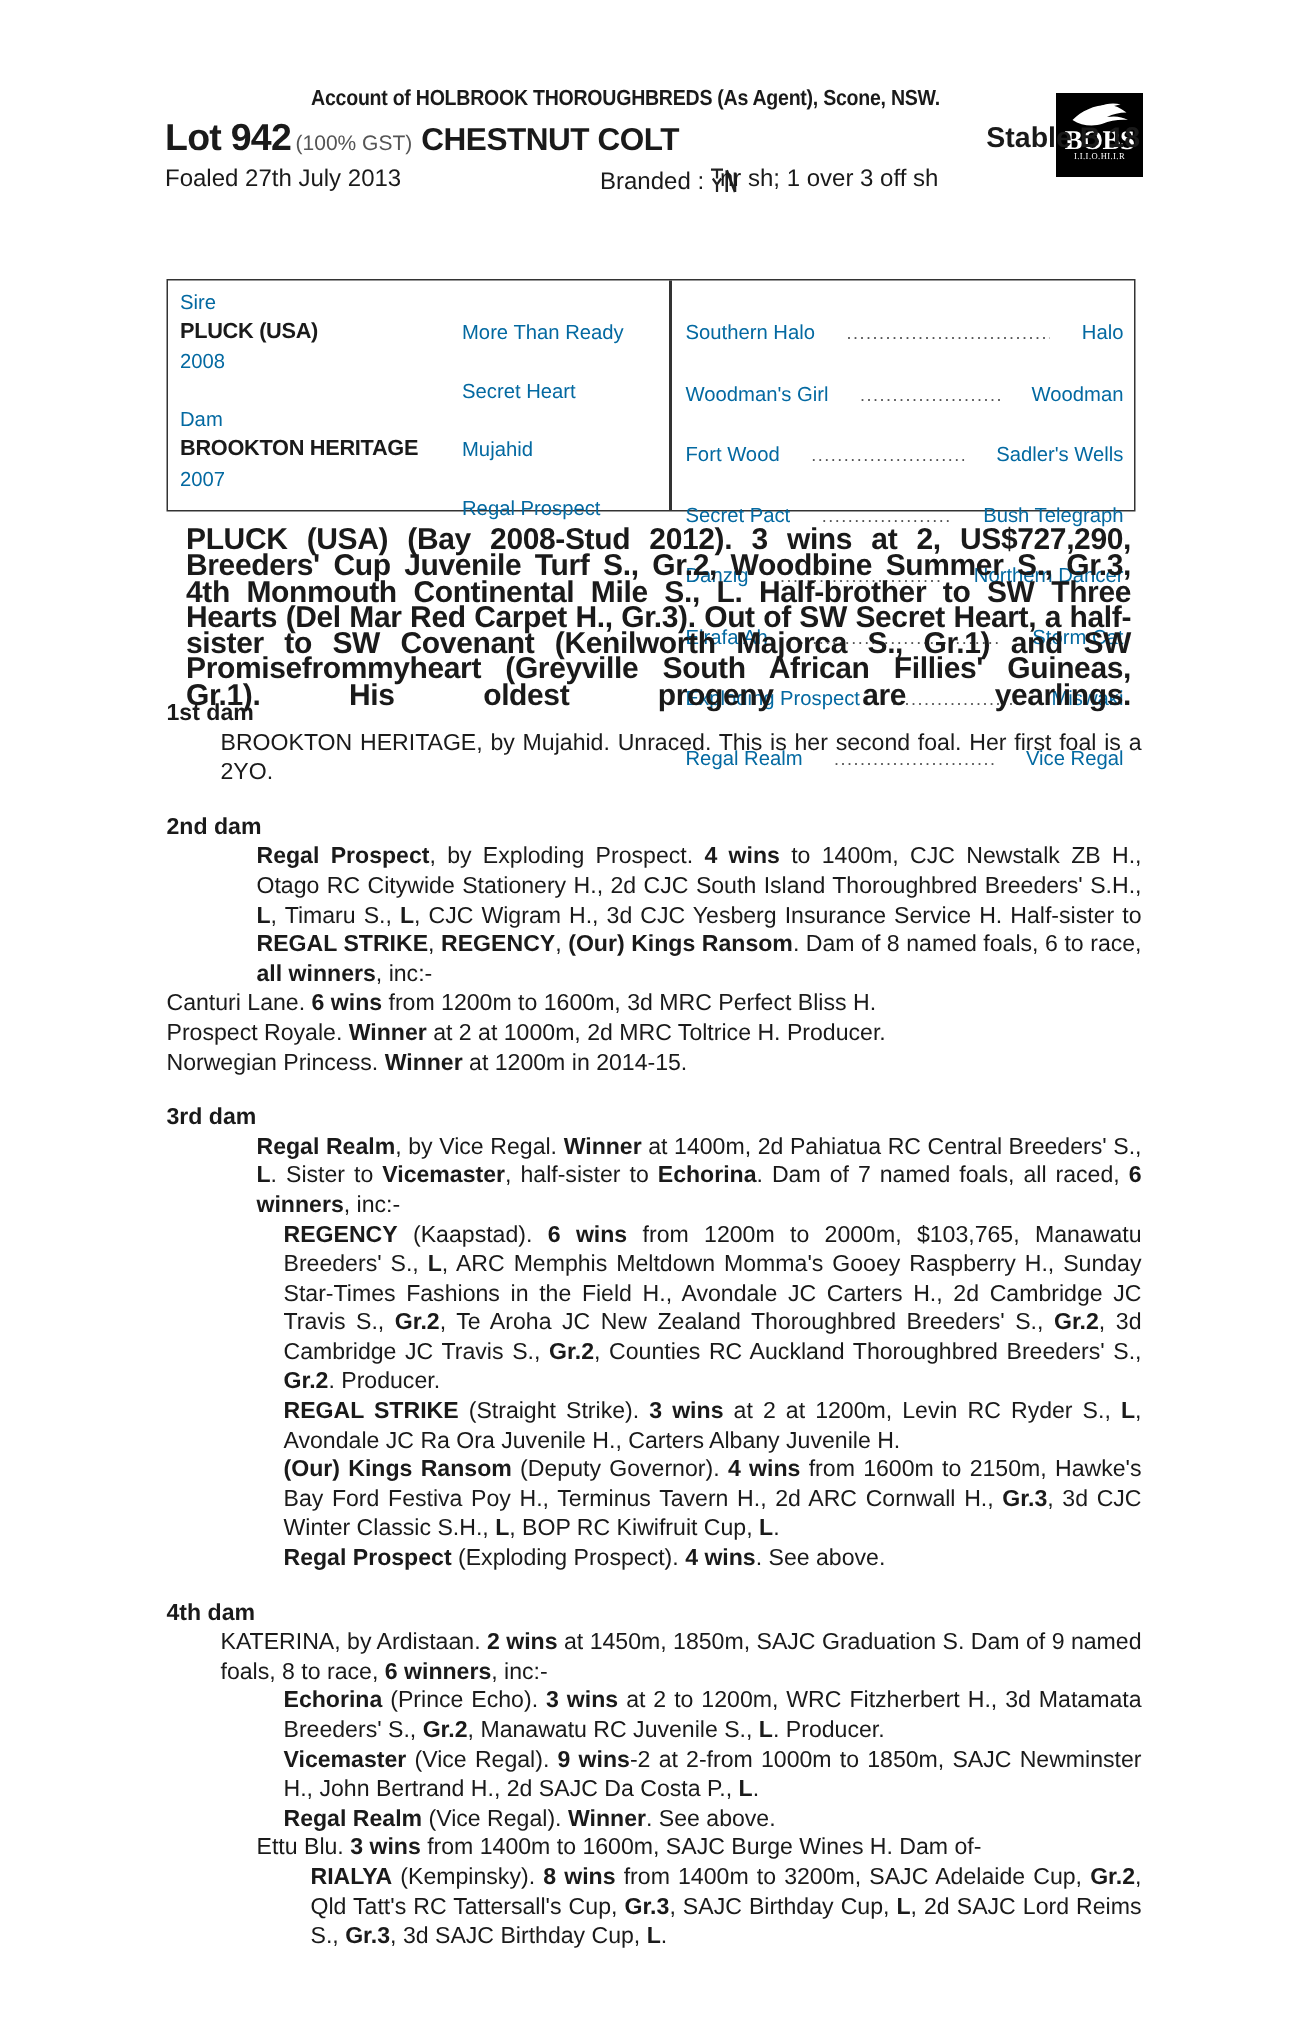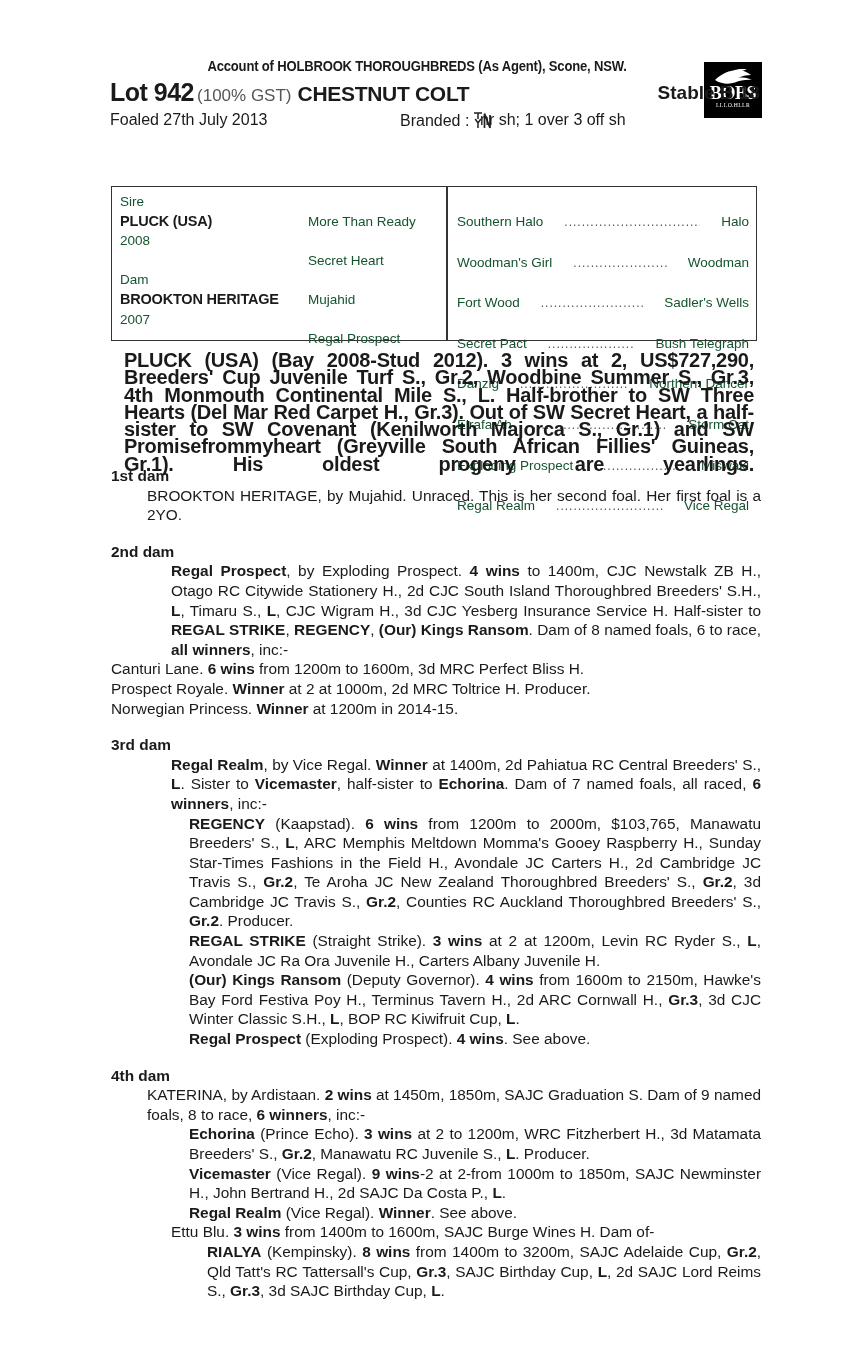--- a/index.html
+++ b/index.html
@@ -79,21 +79,21 @@
     margin-top: 4px;
     height: 30px;
     white-space: nowrap;
   }
   .lot-no {
     font-size: 25px;
     font-weight: bold;
     letter-spacing: -0.5px;
   }
   .gst {
-    font-size: 17px;
+    font-size: 14px;
     font-weight: normal;
     color: #555;
     margin-left: 3px;
   }
   .colour-sex {
     font-size: 21px;
     font-weight: bold;
     letter-spacing: -0.3px;
     margin-left: 6px;
   }
@@ -144,21 +144,21 @@
     position: absolute;
     top: 0;
     font-size: 13.5px;
     line-height: 19.6px;
   }
   .ped-col-left  { left: 8px;  top: 5px; width: 170px; }
   .ped-col-mid   { left: 196px; top: 5px; width: 140px; }
   .ped-col-right { left: 345px; top: 5px; width: 292px; }
 
   .ped-strong { font-weight: bold; font-size: 14.5px; letter-spacing: -0.2px; }
-  .ped-muted  { color: #14532d; }
+  .ped-muted  { color: #0369a1; }
 
   .gp-line {
     display: flex;
     align-items: baseline;
     width: 100%;
     white-space: nowrap;
     gap: 20px;
   }
   .gp-name { flex: 0 0 auto; }
   .gp-dots {

